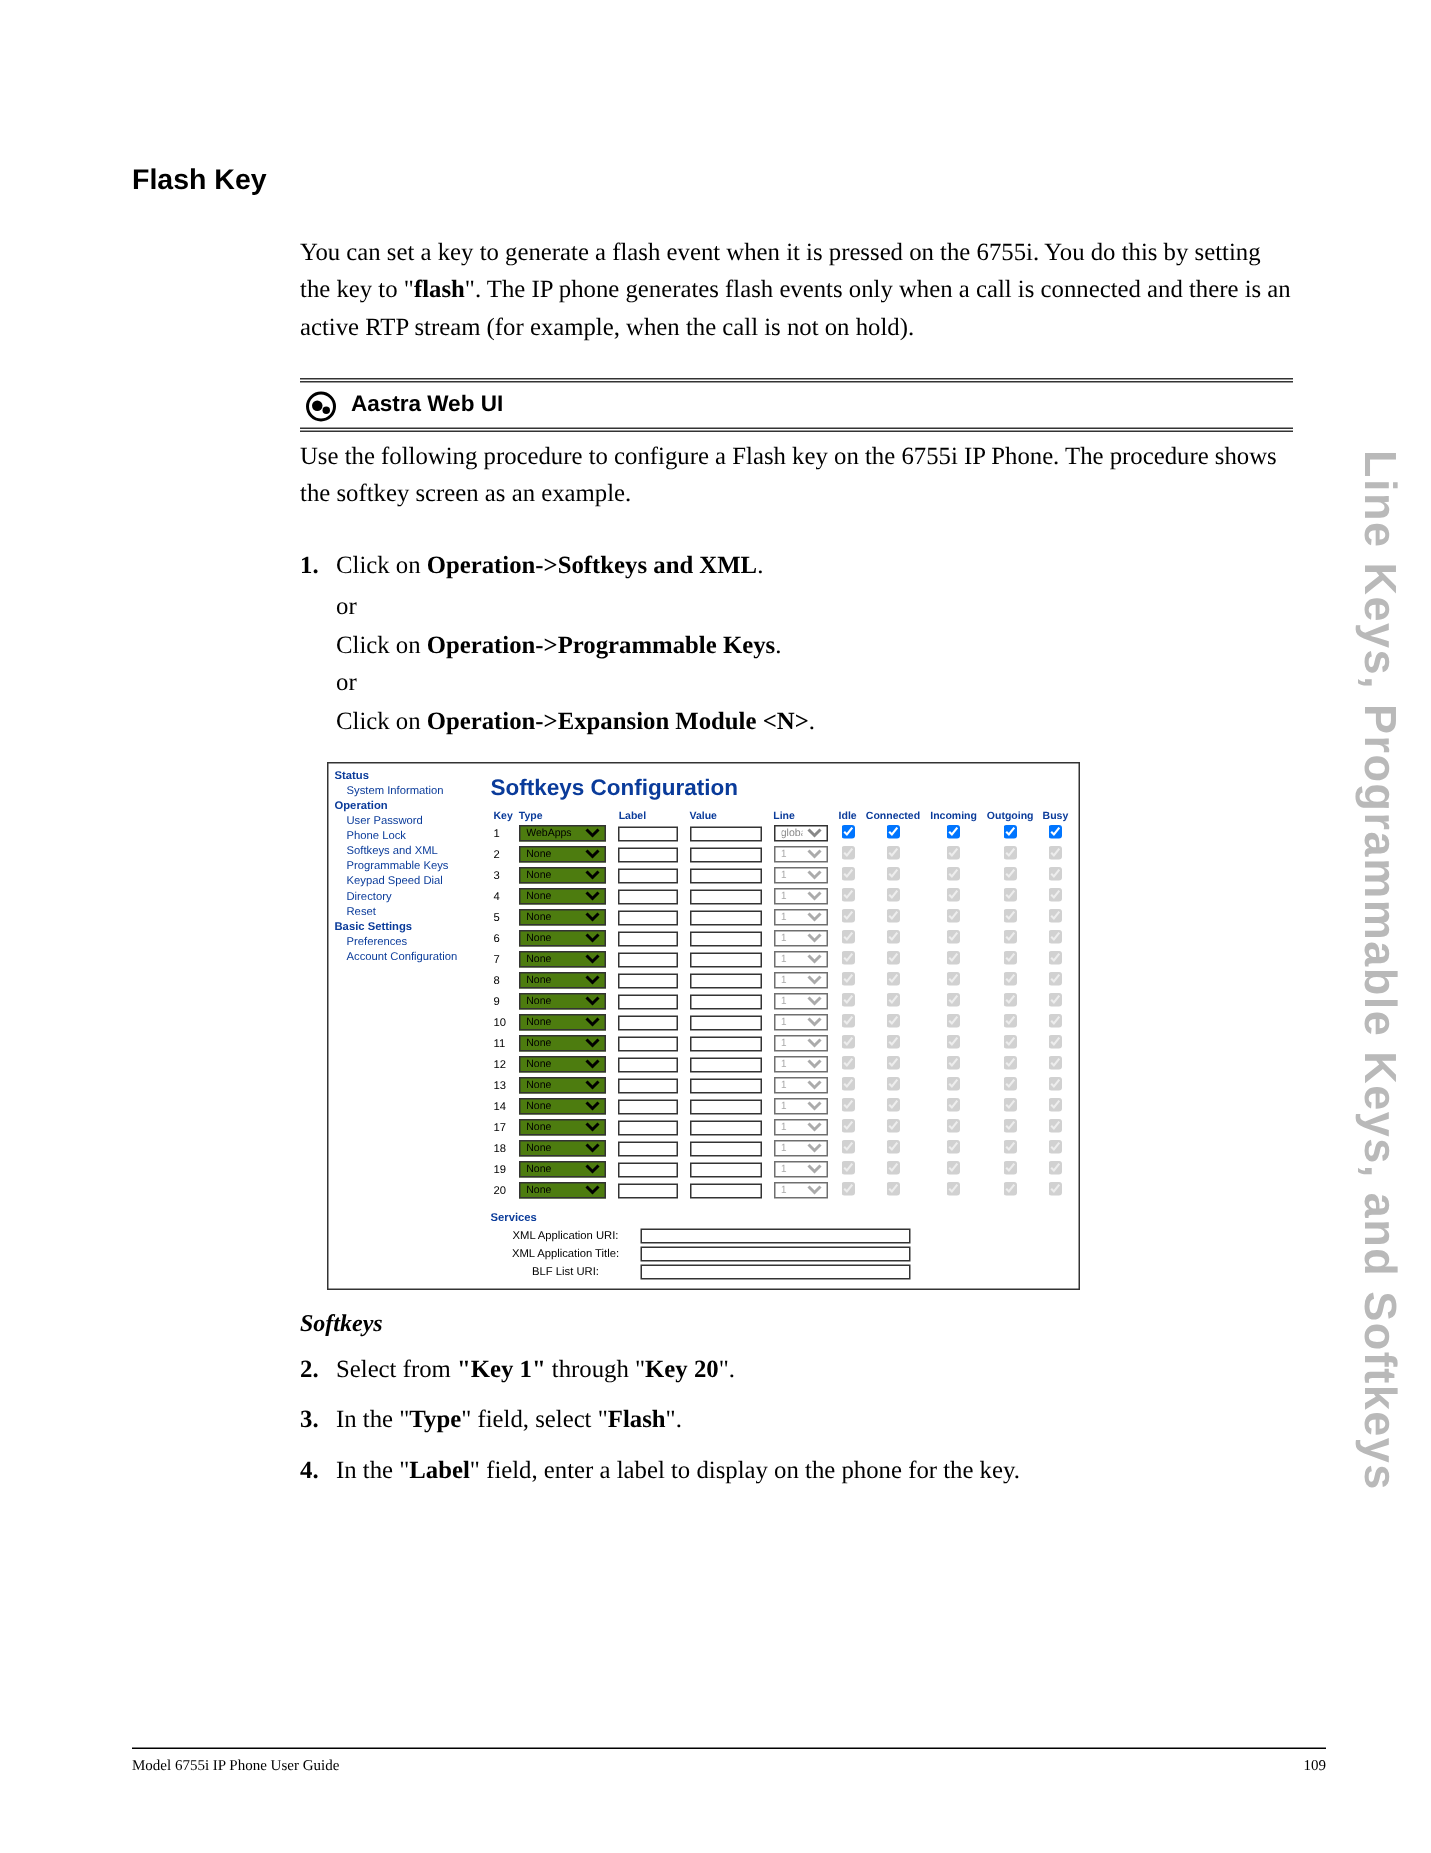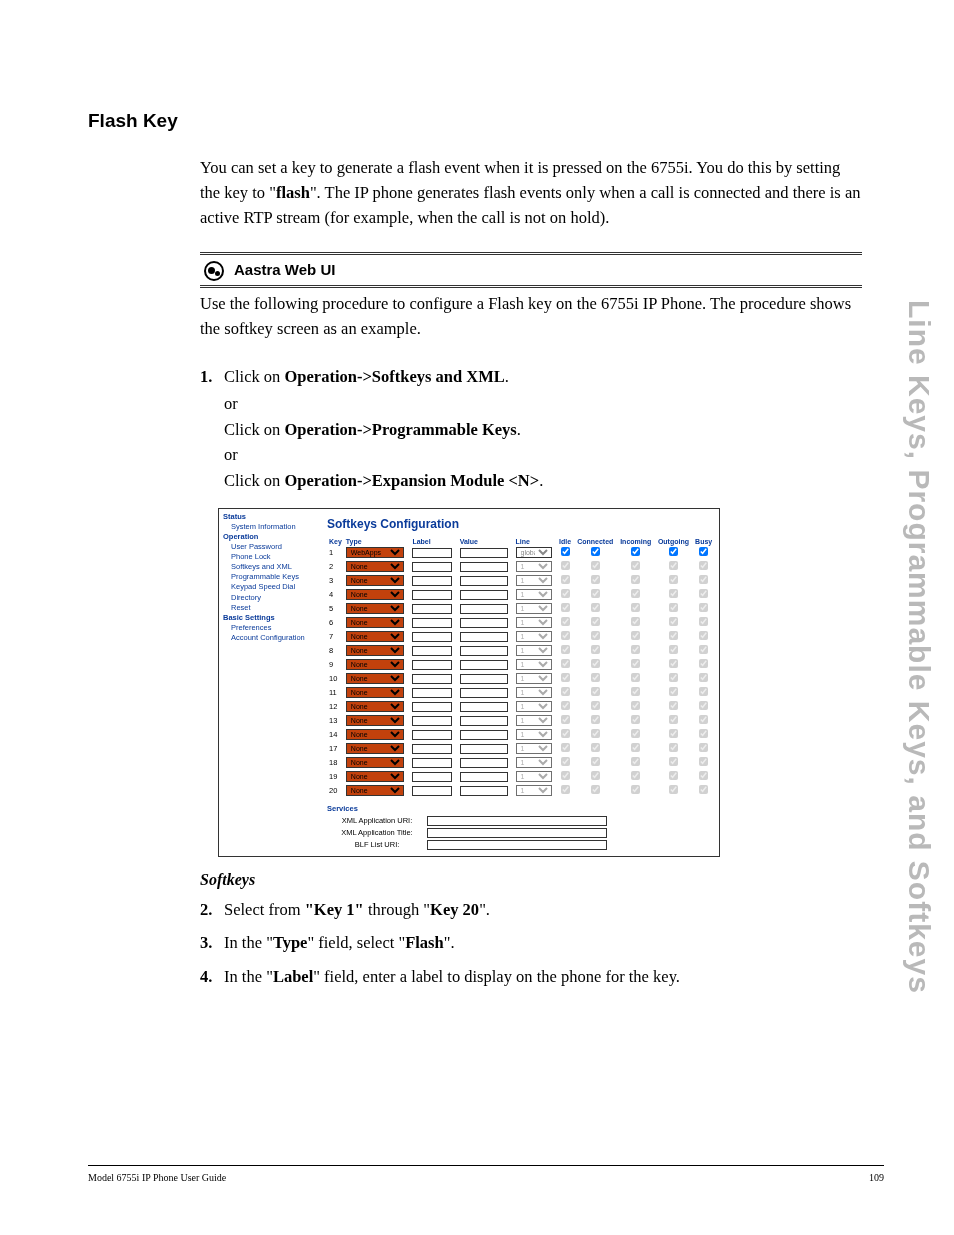--- a/index.html
+++ b/index.html
@@ -86,26 +86,26 @@
     color: #000;
   }
   .webui .nav {
     width: 108px; flex:none;
     padding: 3px 4px;
     line-height: 1.35;
   }
   .webui .nav .hdr { font-weight: bold; color: #0a3b9a; }
   .webui .nav .item { color: #0a3b9a; padding-left: 8px; }
   .webui .main { flex:1; padding: 4px 4px 4px 0; }
-  .webui .main-title { color:#0a3b9a; font-weight:bold; font-size:12px; margin:4px 0 6px 0; }
+  .webui .main-title { color:#0a3b9a; font-weight:bold; font-size:15px; margin:4px 0 6px 0; }
   .sk-table { width:100%; border-collapse: collapse; }
   .sk-table th { color:#0a3b9a; font-weight:bold; font-size:7px; text-align:left; padding:1px 2px; }
   .sk-table td { padding:0 2px; vertical-align: middle; height:14px; }
   .sk-table td.k { width:14px; }
-  .sk-table select.tp { width:58px; height:11px; font-size:7px; border:1px solid #333; background:#c2410c; padding:0; }
+  .sk-table select.tp { width:58px; height:11px; font-size:7px; border:1px solid #333; background:#4d7c0f; padding:0; }
   .sk-table input.lb { width:40px; height:10px; font-size:7px; border:1px solid #333; padding:0; }
   .sk-table input.vl { width:48px; height:10px; font-size:7px; border:1px solid #333; padding:0; }
   .sk-table select.ln { width:36px; height:11px; font-size:7px; border:1px solid #333; background:#fff; color:#888; padding:0; }
   .sk-table input.cb { width:9px; height:9px; }
   .sk-table th.c, .sk-table td.c { text-align:center; }
   .services .hdr2 { color:#0a3b9a; font-weight:bold; margin:6px 0 3px 0; }
   .services .row { display:flex; align-items:center; margin-bottom:2px; }
   .services .row .lbl { width:100px;text-align:center; }
   .services .row input { width:180px; height:10px; border:1px solid #333; font-size:7px; }
 

